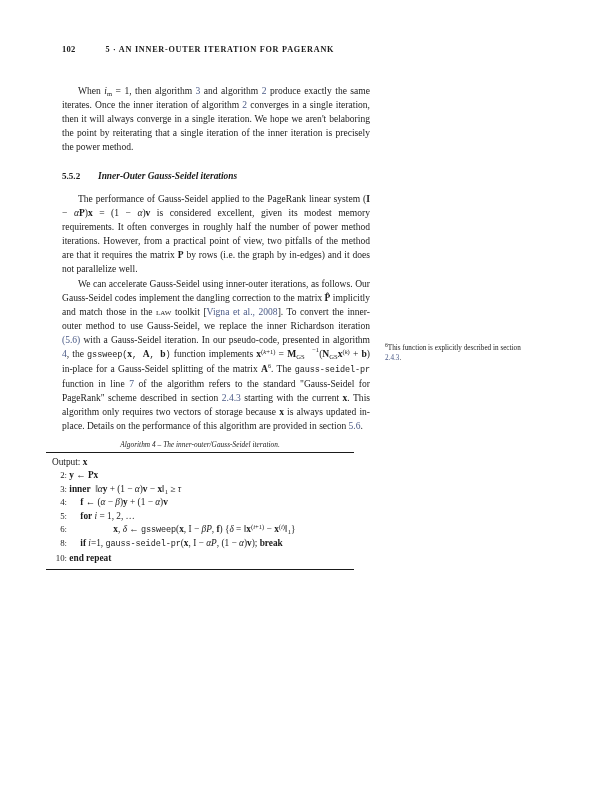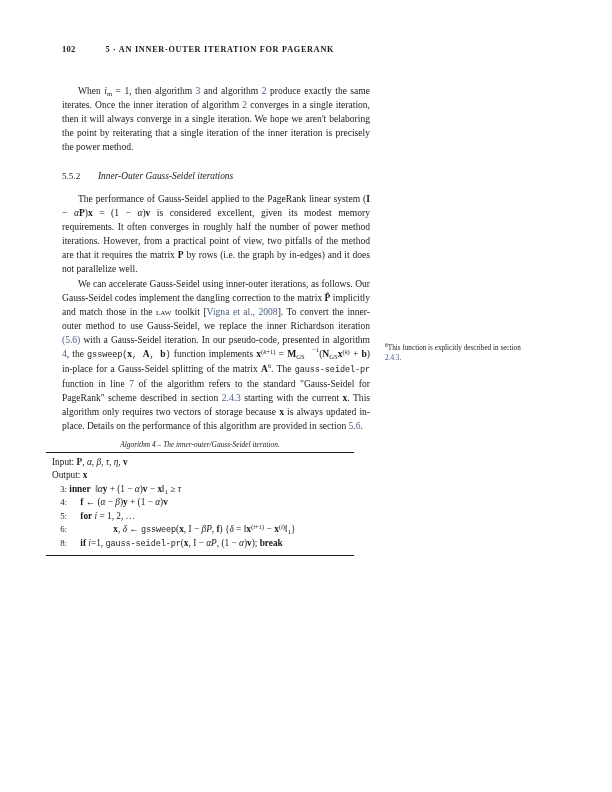--- a/index.html
+++ b/index.html
@@ -54,21 +54,21 @@
     hyphens: auto;
   }
   .col p {
     margin: 0;
     text-indent: 16px;
   }
 
   h3.section {
     margin: 16px 0 9px 0;
     font-size: 9.4px;
-    font-weight: normal;
+    font-weight: bold;
     font-style: italic;
     text-indent: 0;
     text-align: left;
     line-height: 13px;
   }
   h3.section .secnum {
     font-style: normal;
     display: inline-block;
     width: 36px;
     font-size: 9.1px;
@@ -194,37 +194,38 @@
   </div>
 
   <div class="algo">
 
     <div class="algo-caption"><span class="an">Algorithm 4</span><span> – </span><span>The inner-outer/Gauss-Seidel iteration.</span></div>
 
     <div class="rule-top"></div>
 
     <div class="algo-body">
 
-      <div class="io-line"><span>Input:</span> <span><span class="mb">P</span>, <span class="mi">α</span>, <span class="mi">β</span>, <span class="mi">τ</span>, <span class="mi">η</span>, <span class="mb">v</span></span></div>
 
       <div class="io-line"><span>Output:</span> <span class="mb">x</span></div>
 
 
+      <div class="algo-line"><span class="num">2:</span> <span class="body"><span class="mb">y</span> ← <span class="mb">Px</span></span></div>
 
       <div class="algo-line"><span class="num">3:</span> <span class="body"><span class="kw">inner</span>&nbsp; ‖<span class="mi">α</span><span class="mb">y</span> + (1 − <span class="mi">α</span>)<span class="mb">v</span> − <span class="mb">x</span>‖<span class="sub">1</span> ≥ <span class="mi">τ</span></span></div>
 
       <div class="algo-line"><span class="num">4:</span> <span class="body ind1"><span class="mb">f</span> ← (<span class="mi">α</span> − <span class="mi">β</span>)<span class="mb">y</span> + (1 − <span class="mi">α</span>)<span class="mb">v</span></span></div>
 
       <div class="algo-line"><span class="num">5:</span> <span class="body ind1"><span class="kw">for</span> <span class="mi">i</span> = 1, 2, …</span></div>
 
       <div class="algo-line"><span class="num">6:</span> <span class="body ind3"><span class="mb">x</span>, <span class="mi">δ</span> ← <span class="mono">gssweep</span>(<span class="mb">x</span>, <span class="nrm">I</span> − <span class="mi">β</span><span class="mi">P</span>, <span class="mb">f</span>) {<span class="mi">δ</span> = ‖<span class="mb">x</span><span class="sup">(<span class="mi">i</span>+1)</span> − <span class="mb">x</span><span class="sup">(<span class="mi">i</span>)</span>‖<span class="sub">1</span>}</span></div>
 
 
       <div class="algo-line"><span class="num">8:</span> <span class="body ind1"><span class="kw">if</span> <span class="mi">i</span>=1, <span class="mono">gauss-seidel-pr</span>(<span class="mb">x</span>, <span class="nrm">I</span> − <span class="mi">αP</span>, (1 − <span class="mi">α</span>)<span class="mb">v</span>); <span class="kw">break</span></span></div>
 
 
+      <div class="algo-line"><span class="num">10:</span> <span class="body"><span class="kw">end repeat</span></span></div>
 
     </div>
 
     <div class="rule-bot"></div>
   </div>
 
 </div>
 
 </body></html>

